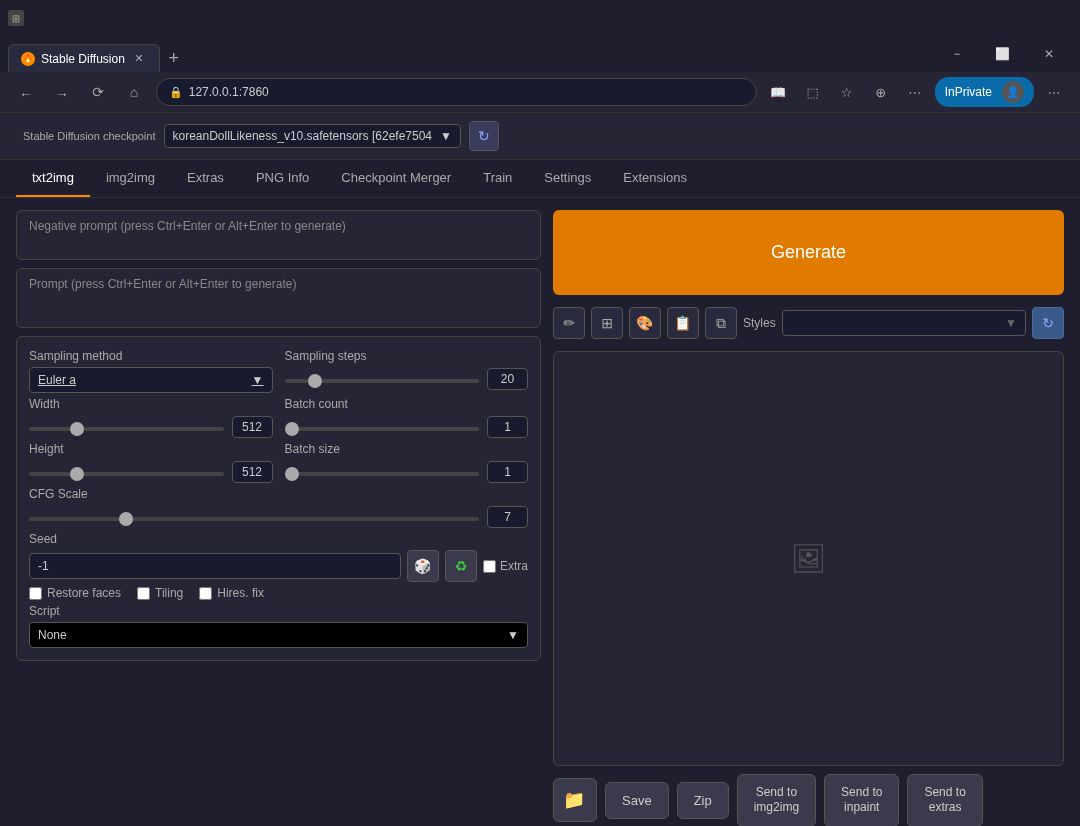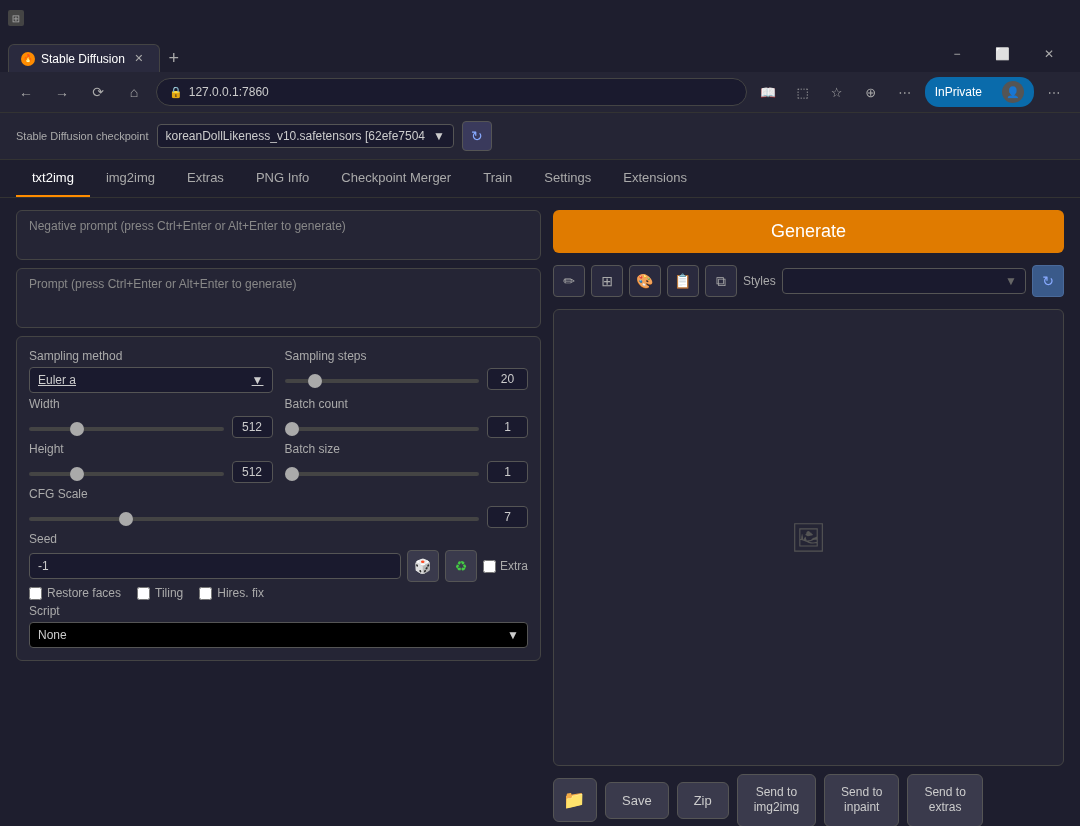--- a/index.html
+++ b/index.html
@@ -103,21 +103,21 @@
       align-items: center;
       gap: 6px;
     }
     .nav-icon-btn {
       width: 28px; height: 28px;
       display: flex; align-items: center; justify-content: center;
       color: #aaa; font-size: 13px; cursor: pointer;
       border-radius: 4px;
     }
     .inprivate-btn {
-      display: flex; align-items: center; gap: 20px;
+      display: flex; align-items: center; gap: 10px;
       background: #0a6bab;
       padding: 4px 10px;
       border-radius: 14px;
       color: #fff;
       font-size: 12px;
       cursor: pointer;
     }
     .profile-icon {
       width: 22px; height: 22px;
       background: #555;
@@ -137,21 +137,21 @@
     
     .app-container {
       background: #1e1e2e;
       min-height: calc(826px - 112px);
     }
 
     
     .checkpoint-bar {
       display: flex;
       align-items: center;
-      padding: 8px 16px;
+      padding: 8px 23px;
       background: #252535;
       border-bottom: 1px solid #333;
       gap: 8px;
     }
     .checkpoint-label {
       color: #aaa;
       font-size: 11px;
     }
     .checkpoint-select {
       display: flex;
@@ -377,21 +377,21 @@
       flex-direction: column;
       gap: 8px;
       margin-left: 12px;
     }
 
     .generate-btn {
       background: #e07b00;
       color: #fff;
       border: none;
       border-radius: 6px;
-      padding: 11px;
+      padding: 32px;
       font-size: 18px;
       font-weight: 500;
       cursor: pointer;
       width: 100%;
       text-align: center;
     }
 
     .style-tools-row {
       display: flex;
       align-items: center;

